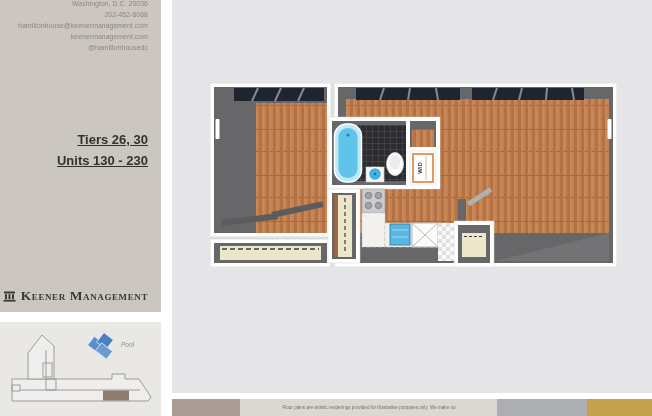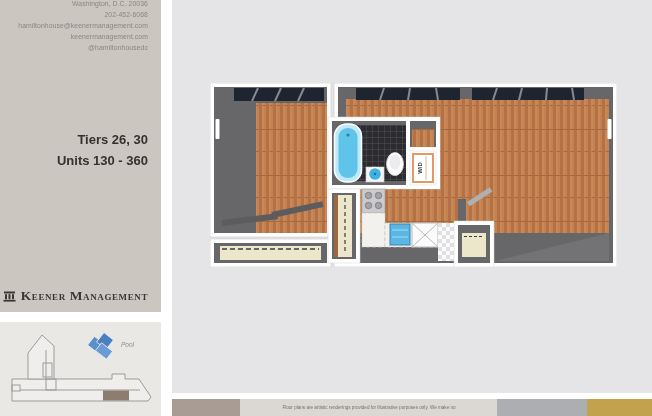--- a/index.html
+++ b/index.html
@@ -4,21 +4,21 @@
 <style>
   html,body{margin:0;padding:0;background:#ffffff;}
   #page{position:relative;width:652px;height:416px;background:#ffffff;overflow:hidden;
         font-family:"Liberation Sans",sans-serif;}
 
   
   .sidebar-top{position:absolute;left:0;top:0;width:161px;height:312px;background:var(--sidebar-bg);}
   .contact{position:absolute;right:13px;top:-2px;text-align:right;font-size:6.8px;line-height:11px;
            color:#8b8680;letter-spacing:.1px;}
   .unit-info{position:absolute;right:13px;top:129px;text-align:right;font-size:13px;line-height:21px;
-             font-weight:bold;color:#34322f;}
+             font-weight:bold;color:#34322f;text-decoration:underline;}
   .brand{position:absolute;right:13px;top:288px;display:flex;align-items:center;gap:5px;}
   .brand-text{font-family:"Liberation Serif",serif;font-variant:small-caps;font-weight:600;
               font-size:13.5px;color:#3b3833;letter-spacing:.6px;}
   .sidebar-bottom{position:absolute;left:0;top:322px;width:161px;height:94px;background:var(--site-bg);}
 
   
   .panel{position:absolute;left:172px;top:0;width:480px;height:393px;background:var(--panel-bg);}
   .floorplan{position:absolute;left:38px;top:83px;}
 
   
@@ -39,21 +39,21 @@
     <div class="contact">
       <div>Washington, D.C.  20036</div>
       <div>202-452-6068</div>
       <div>hamiltonhouse@keenermanagement.com</div>
       <div>keenermanagement.com</div>
       <div>@hamiltonhousedc</div>
     </div>
 
     <div class="unit-info">
       <div>Tiers 26, 30</div>
-      <div>Units 130 - 360</div>
+      <div>Units 130 - 230</div>
     </div>
 
     <div class="brand">
       <svg width="13" height="13" viewBox="0 0 13 13">
         <rect x="1" y="1.5" width="11" height="2" fill="#3b3833"></rect>
         <rect x="2" y="4.2" width="2" height="5" fill="#3b3833"></rect>
         <rect x="5.5" y="4.2" width="2" height="5" fill="#3b3833"></rect>
         <rect x="9" y="4.2" width="2" height="5" fill="#3b3833"></rect>
         <rect x="0.5" y="9.8" width="12" height="1.8" fill="#3b3833"></rect>
       </svg>

